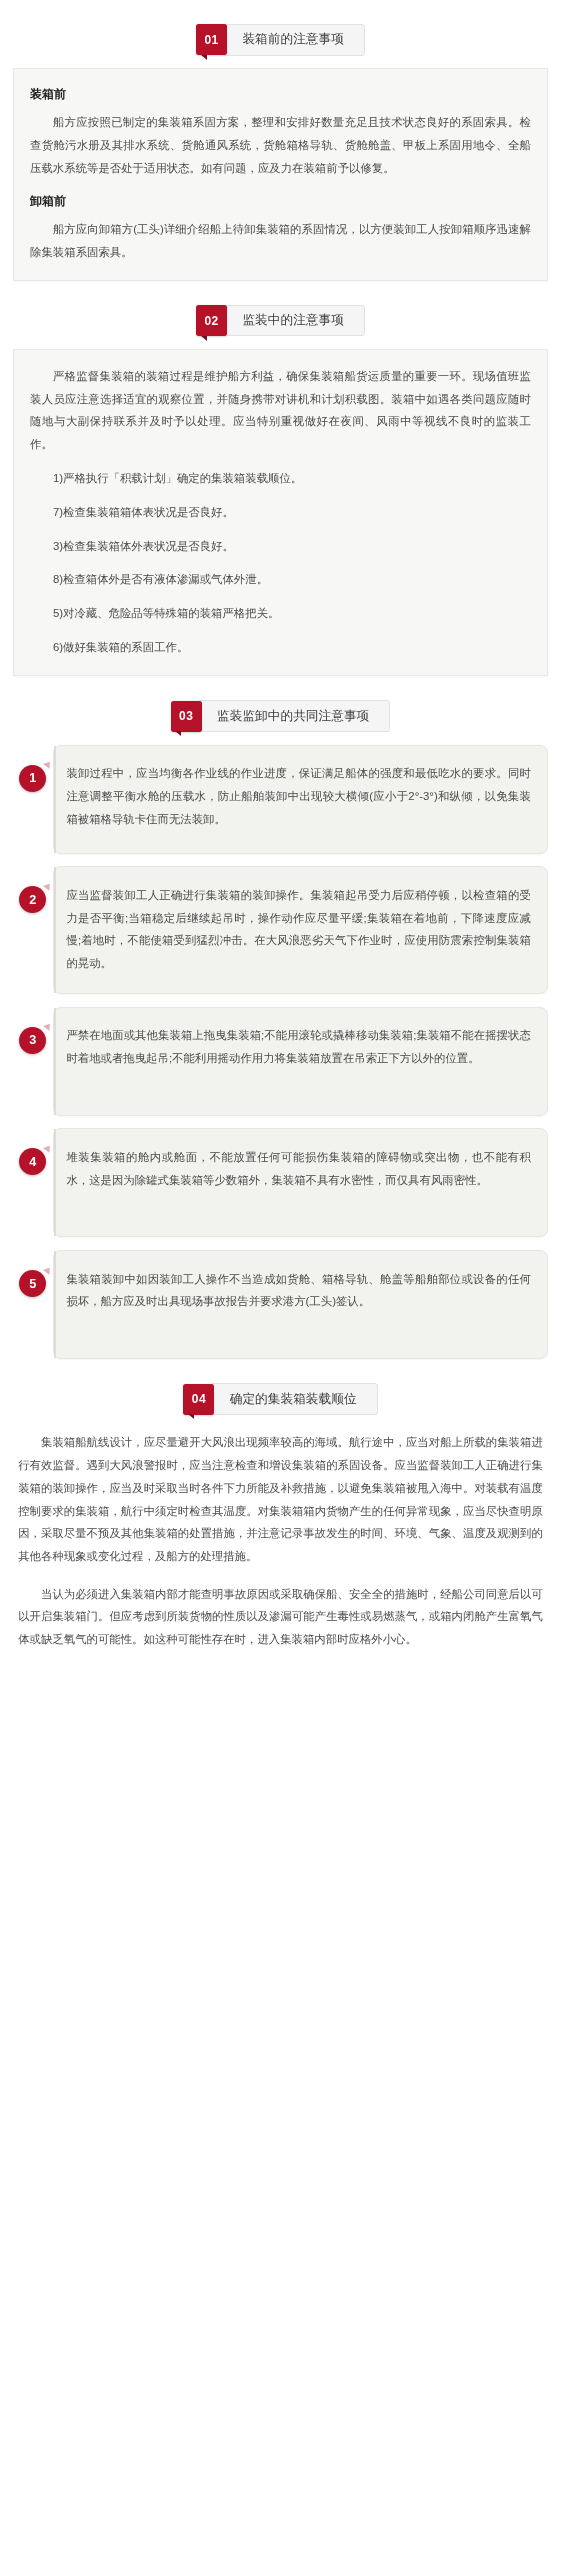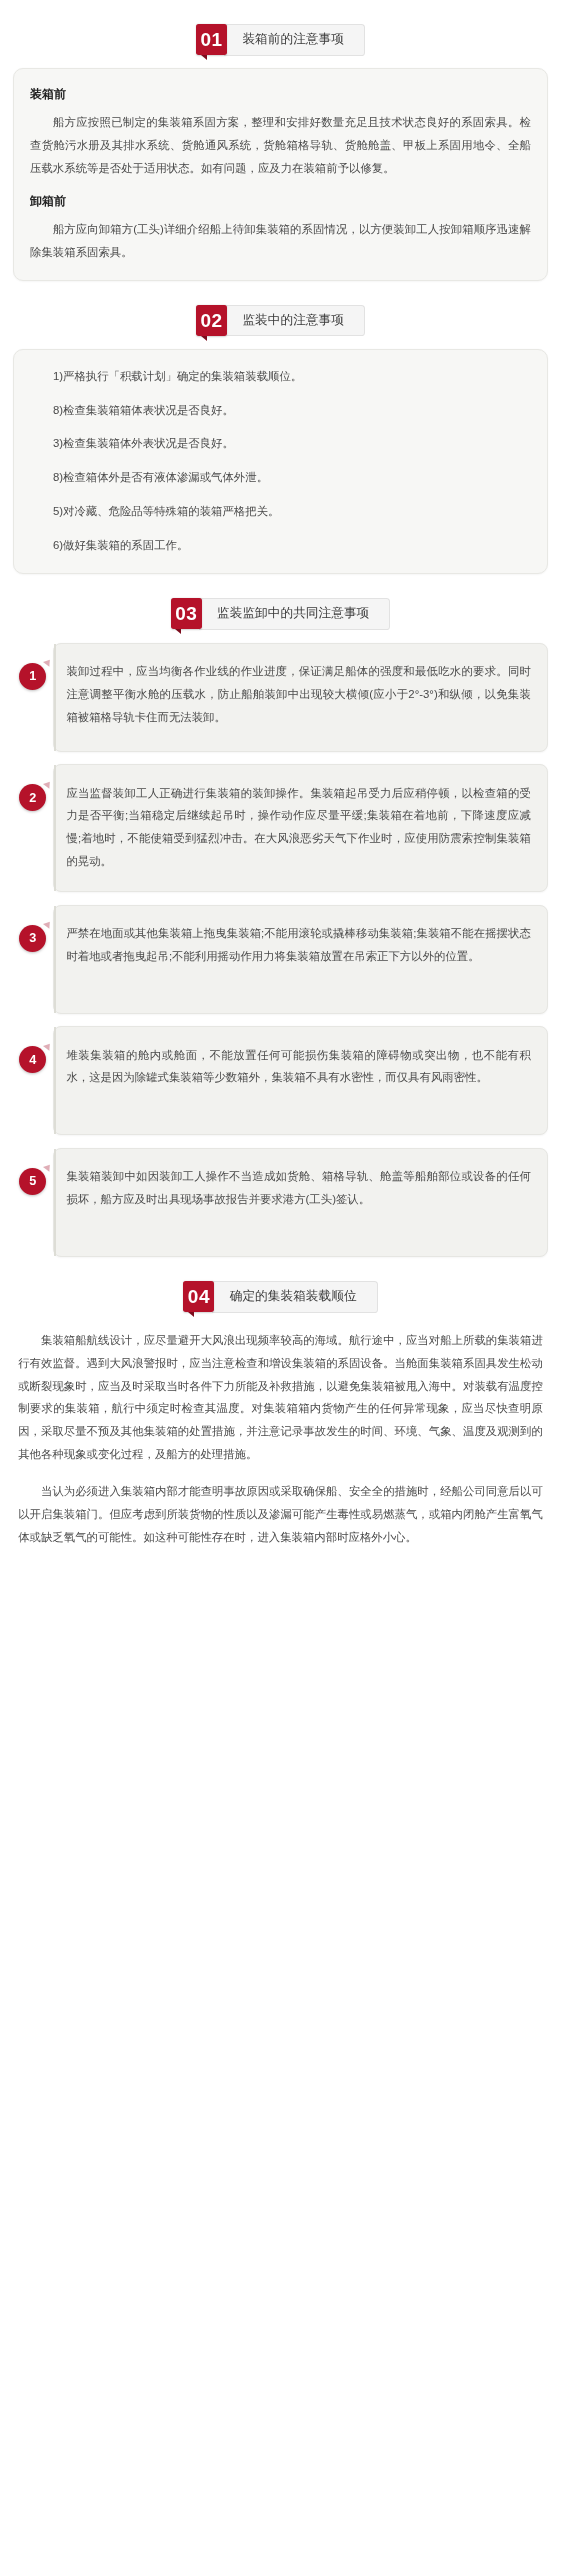--- a/index.html
+++ b/index.html
@@ -29,21 +29,21 @@
   }
   .head-wrap {
     display: inline-flex;
     align-items: center;
     position: relative;
   }
   .head-num {
     width: 31px; height: 31px;
     background: #b5122a;
     color: #fff;
-    font-size: 19px;
+    font-size: 12px;
     font-weight: bold;
     display: flex;
     align-items: center;
     justify-content: center;
     border-radius: 2.7px 2.7px 2.7px 2.7px;
     position: relative;
     z-index: 3;
     letter-spacing: 0.5px;
     box-shadow: 0 0.9px 1.8px rgba(0,0,0,0.18);
   }
@@ -68,21 +68,21 @@
     margin-left: -2.7px;
     border-radius: 0 3.6px 3.6px 0;
     white-space: nowrap;
   }
 
   
   .card {
     margin: 0 12.7px;
     background: #f7f7f5;
     border: 0.9px solid #e8e8e4;
-    border-radius: 10px;
+    border-radius: 0;
     padding: 14.6px 16.4px 16.4px 16.4px;
     position: relative;
     box-shadow: 0 0.9px 1.8px rgba(0,0,0,0.04);
   }
   .card .sub {
     font-size: 12px;
     font-weight: bold;
     color: #222;
     margin: 0 0 5.5px 0;
     line-height: 1.8;
@@ -193,22 +193,23 @@
     <p class="last">船方应向卸箱方(工头)详细介绍船上待卸集装箱的系固情况，以方便装卸工人按卸箱顺序迅速解除集装箱系固索具。</p>
   </div>
 
   <div class="section-head">
     <div class="head-wrap">
       <div class="head-num">02</div>
       <div class="head-title">监装中的注意事项</div>
     </div>
   </div>
   <div class="card">
+    <p>严格监督集装箱的装箱过程是维护船方利益，确保集装箱船货运质量的重要一环。现场值班监装人员应注意选择适宜的观察位置，并随身携带对讲机和计划积载图。装箱中如遇各类问题应随时随地与大副保持联系并及时予以处理。应当特别重视做好在夜间、风雨中等视线不良时的监装工作。</p>
     <p>1)严格执行「积载计划」确定的集装箱装载顺位。</p>
-    <p>8)检查集装箱箱体表状况是否良好。</p>
+    <p>7)检查集装箱箱体表状况是否良好。</p>
     <p>3)检查集装箱体外表状况是否良好。</p>
     <p>8)检查箱体外是否有液体渗漏或气体外泄。</p>
     <p>5)对冷藏、危险品等特殊箱的装箱严格把关。</p>
     <p class="last">6)做好集装箱的系固工作。</p>
   </div>
 
   <div class="section-head">
     <div class="head-wrap">
       <div class="head-num">03</div>
       <div class="head-title">监装监卸中的共同注意事项</div>
@@ -250,18 +251,18 @@
     <div class="item-body">集装箱装卸中如因装卸工人操作不当造成如货舱、箱格导轨、舱盖等船舶部位或设备的任何损坏，船方应及时出具现场事故报告并要求港方(工头)签认。</div>
   </div>
 
   <div class="section-head">
     <div class="head-wrap">
       <div class="head-num">04</div>
       <div class="head-title">确定的集装箱装载顺位</div>
     </div>
   </div>
   <div class="plain">
-    <p>集装箱船航线设计，应尽量避开大风浪出现频率较高的海域。航行途中，应当对船上所载的集装箱进行有效监督。遇到大风浪警报时，应当注意检查和增设集装箱的系固设备。当舱面集装箱系固具发生松动或断裂现象时，应当及时采取当时各件下力所能及补救措施，以避免集装箱被甩入海中。对装载有温度控制要求的集装箱，航行中须定时检查其温度。对集装箱箱内货物产生的任何异常现象，应当尽快查明原因，采取尽量不预及其他集装箱的处置措施，并注意记录事故发生的时间、环境、气象、温度及观测到的其他各种现象或变化过程，及船方的处理措施。</p>
+    <p>集装箱船航线设计，应尽量避开大风浪出现频率较高的海域。航行途中，应当对船上所载的集装箱进行有效监督。遇到大风浪警报时，应当注意检查和增设集装箱的系固设备。应当监督装卸工人正确进行集装箱的装卸操作，应当及时采取当时各件下力所能及补救措施，以避免集装箱被甩入海中。对装载有温度控制要求的集装箱，航行中须定时检查其温度。对集装箱箱内货物产生的任何异常现象，应当尽快查明原因，采取尽量不预及其他集装箱的处置措施，并注意记录事故发生的时间、环境、气象、温度及观测到的其他各种现象或变化过程，及船方的处理措施。</p>
     <p class="last">当认为必须进入集装箱内部才能查明事故原因或采取确保船、安全全的措施时，经船公司同意后以可以开启集装箱门。但应考虑到所装货物的性质以及渗漏可能产生毒性或易燃蒸气，或箱内闭舱产生富氧气体或缺乏氧气的可能性。如这种可能性存在时，进入集装箱内部时应格外小心。</p>
   </div>
 
 </div>
 
 
 </body></html>

